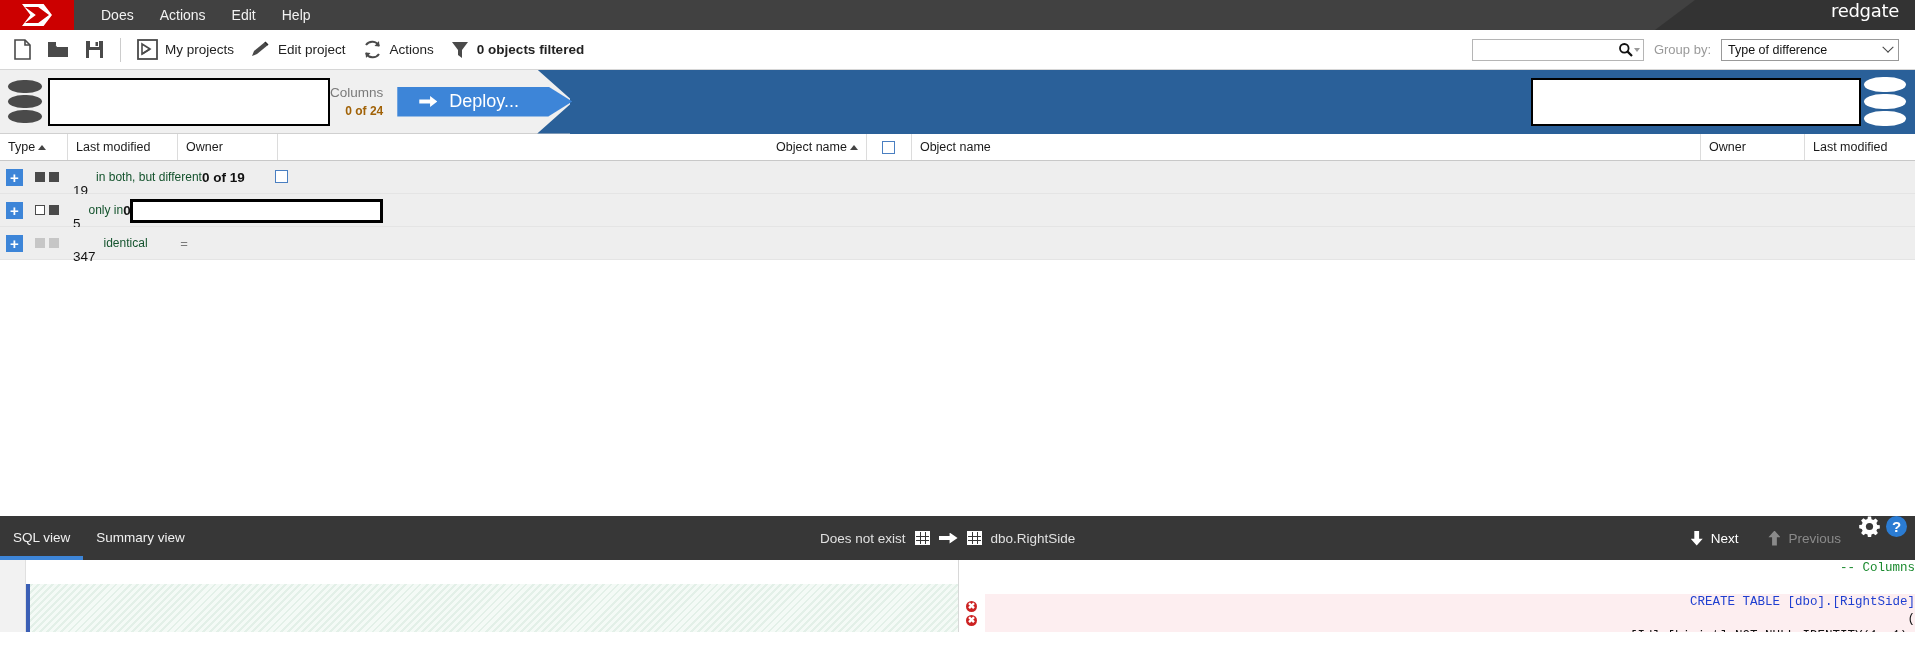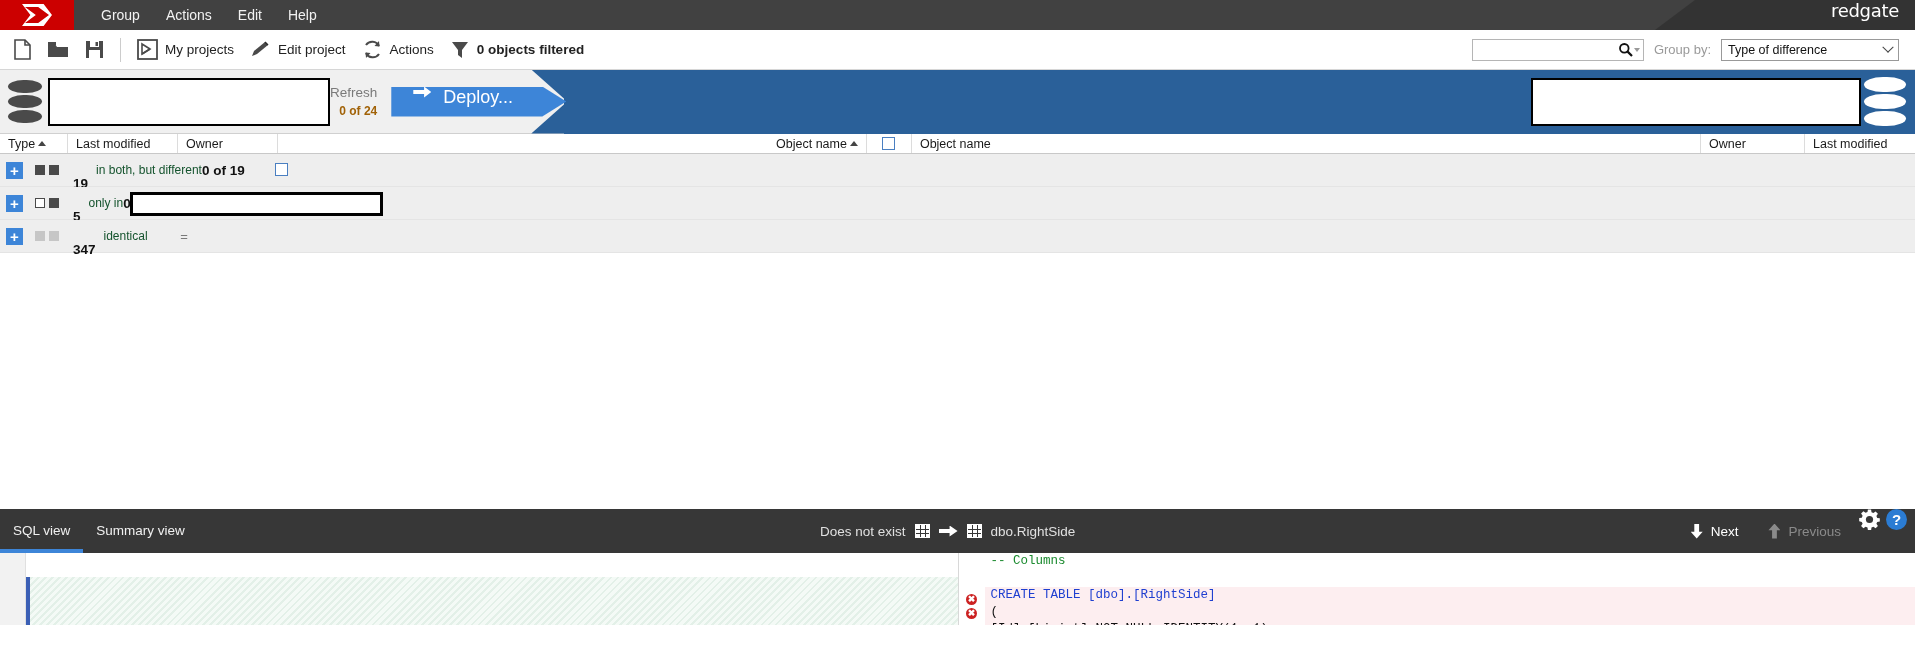--- a/index.html
+++ b/index.html
@@ -198,20 +198,21 @@
     background: #2a6099;
     clip-path: polygon(0 0, 100% 0, 100% 100%, 0 100%, 36px 50%);
   }
   .deploy-btn {
     position: relative;
     z-index: 3;
     width: 175px; height: 30px;
     background: #3d85d8;
     color: #ffffff;
     display: flex;
+    align-items: center;
     gap: 12px;
     padding-left: 22px;
     font-size: 18px;
     clip-path: polygon(0 0, calc(100% - 24px) 0, 100% 50%, calc(100% - 24px) 100%, 0 100%);
     cursor: pointer;
   }
   .arrow-right-glyph {
     width: 18px; height: 11px;
     background: #ffffff;
     clip-path: polygon(0 32%, 60% 32%, 60% 0, 100% 50%, 60% 100%, 60% 68%, 0 68%);
@@ -223,21 +224,21 @@
     position:relative; z-index:3;
   }
   .right-db-disc {
     width: 42px; height: 15px;
     background: #ffffff;
     border-radius: 50% / 55%;
   }
 
   
   .grid-header {
-    height: 20px;
+    height: 27px;
     background: #ffffff;
     border-bottom: 1px solid #c8c8c8;
     display: flex;
     align-items: stretch;
     font-size: 12.5px;
     color: #1a1a1a;
   }
   .gh-cell {
     display: flex;
     align-items: center;
@@ -280,21 +281,21 @@
     display:flex; align-items:center; justify-content:center;
     margin-left: 6px;
     cursor: pointer;
     font-weight: bold;
   }
   .sq-pair { display:flex; gap:4px; margin-left: 12px; }
   .sq { width: 10px; height: 10px; }
   .sq-filled { background: #4a4a4a; }
   .sq-empty  { background:#ffffff; border:1.5px solid #4a4a4a; }
   .sq-grey   { background: #c6c6c6; }
-  .row-count { margin-left: 14px; font-weight: bold; color:#111; font-size:13.5px;margin-top:26px; }
+  .row-count { margin-left: 14px; font-weight: normal; color:#111; font-size:13.5px;margin-top:26px; }
   .row-desc { margin-left: 8px; color:#14532d; font-size:12px; }
   .redact-bar {
     position: absolute;
     height: 24px;
     border: 3px solid #000;
     background: #fff;
   }
   .row-right {
     margin-left: auto;
     display: flex;
@@ -461,36 +462,37 @@
     margin: 0 auto;
     font-family: "Liberation Sans", sans-serif;
     font-weight: bold;
   }
   .code-lines { flex: 1; }
   .code-line {
     height: 17px;
     line-height: 17px;
     white-space: pre;
     padding-left: 6px;
+    text-align: right;
   }
   .cl-added { background: #fdeef0; }
   .tok-comment { color: #1a8a2e; }
   .tok-kw  { color: #1f3fd0; }
   .tok-plain { color: #111111; }
   .line-slot { height:17px; }
 </style>
 </head>
 <body>
 
 <div class="menubar">
   <div class="logo-box">
     <div class="logo-glyph"></div>
   </div>
   <div class="menu-items">
-    <div class="menu-item">Group</div>
+    <div class="menu-item">Does</div>
     <div class="menu-item">Actions</div>
     <div class="menu-item">Edit</div>
     <div class="menu-item">Help</div>
   </div>
   <div class="redgate-wrap">
     <div class="redgate-slant"></div>
     <div class="redgate-text">redgate</div>
   </div>
 </div>
 
@@ -590,21 +592,21 @@
 
 <div class="dbbar">
   <div class="db-stack">
     <div class="db-disc"></div>
       <div class="db-disc"></div>
       <div class="db-disc"></div>
   </div>
   <div class="db-field db-left-field"></div>
 
   <div class="selected-block">
-    <div class="selected-label">Refresh</div>
+    <div class="selected-label">Columns</div>
     <div class="selected-count">0 of 24</div>
   </div>
 
   <div class="deploy-wrap" style="flex:1;">
     <div class="deploy-blue-bg"></div>
     <div class="deploy-blue-bg2"></div>
     <div class="deploy-btn">
       <span class="arrow-right-glyph"></span>
       <span>Deploy...</span>
     </div>

